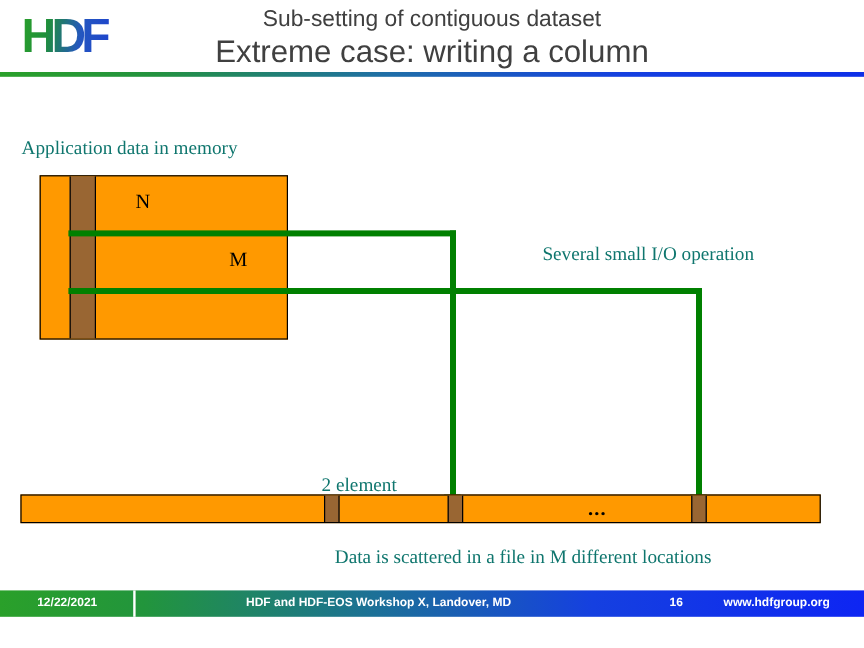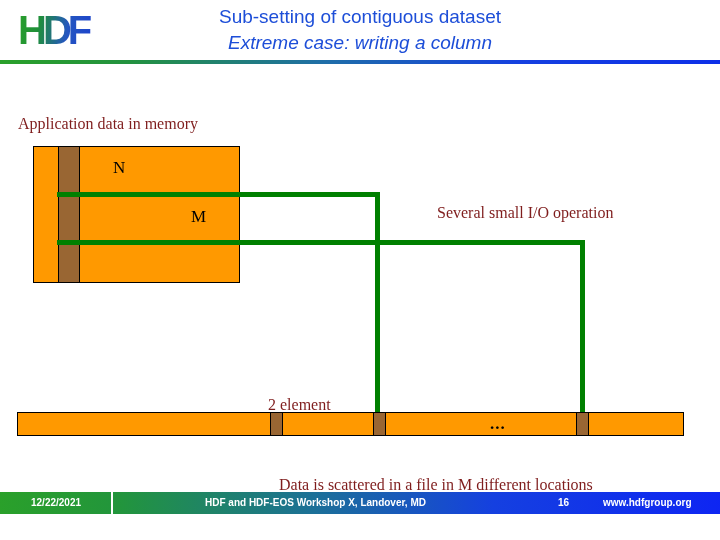--- a/index.html
+++ b/index.html
@@ -35,52 +35,51 @@
     background-clip: text;
     color: transparent;
     -webkit-text-fill-color: transparent;
   }
   #title-block {
     position: absolute;
     left: 120px; top: 4px;
     width: 480px;
     text-align: center;
     font-family: "Liberation Sans", sans-serif;
-    color: #1d4ed8;
+    color: #404040;
   }
   #title-line1 {
     font-size: 19px;
     line-height: 26px;
     white-space: nowrap;
   }
   #title-line2 {
-    font-size: 19px;
+    font-size: 26px;
     line-height: 26px;
-    font-style: italic;
     white-space: nowrap;
   }
   #header-rule {
     position: absolute;
     left: 0; top: 60px;
     width: 720px; height: 4px;
     background: linear-gradient(90deg, #2aa02a 0%, #23923f 18%, #1f6ea8 45%, #1540e0 72%, #0d2fe8 100%);
   }
 
   
   .plain-label {
     position: absolute;
     font-family: "Liberation Serif", serif;
     font-size: 16px;
-    color: #7f1d1d;
+    color: #0f766e;
     white-space: nowrap;
   }
   #label-app-data { left: 18px; top: 115px; }
-  #label-io       { left: 437px; top: 204px; }
+  #label-io       { left: 452px; top: 204px; }
   #label-1element { left: 268px; top: 396px; }
-  #label-scattered{ left: 279px; top: 476px; }
+  #label-scattered{ left: 279px; top: 456px; }
 
   
   #mem-block {
     position: absolute;
     left: 33px; top: 146px;
     width: 207px; height: 137px;
     border: 1px solid #000000;
     box-sizing: border-box;
     background: #FF9900;
   }

